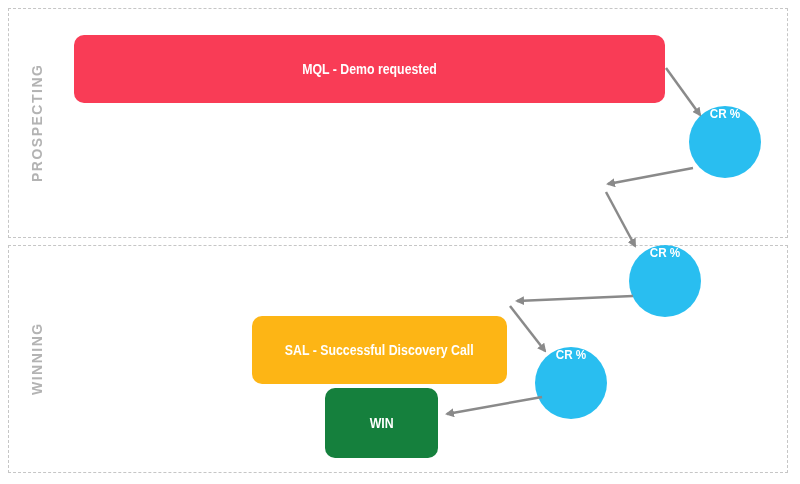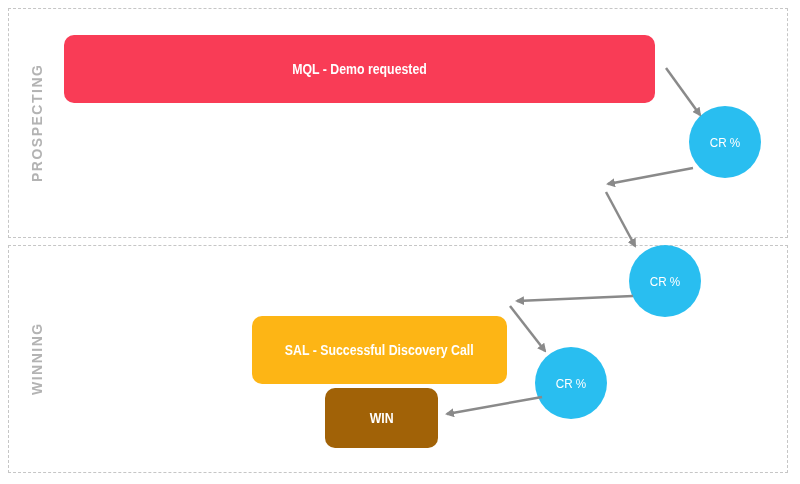--- a/index.html
+++ b/index.html
@@ -54,25 +54,24 @@
     display: inline-block;
     transform: scaleX(0.88);
     white-space: nowrap;
   }
   .cr-circle {
     position: absolute;
     width: 72px;
     height: 72px;
     border-radius: 50%;
     display: flex;
-    align-items: center;
     justify-content: center;
     color: #ffffff;
     font-size: 13px;
-    font-weight: normal;
+    font-weight: bold;
     z-index: 2;
   }
   .cr-circle .condensed {
     display: inline-block;
     transform: scaleX(0.9);
     white-space: nowrap;
   }
   svg.arrows {
     position: absolute;
     left: 0;
@@ -87,30 +86,30 @@
 <div class="canvas">
 
   <div class="section" style="left:8px; top:8px; width:780px; height:230px;">
     <div class="section-label">PROSPECTING</div>
   </div>
 
   <div class="section" style="left:8px; top:245px; width:780px; height:228px;">
     <div class="section-label">WINNING</div>
   </div>
 
-  <div class="stage" style="left: 64px; top: 35px; width: 591px; height: 68px; background-color: rgb(249, 60, 86);">
+  <div class="stage" style="left: 74px; top: 35px; width: 591px; height: 68px; background-color: rgb(249, 60, 86);">
     <span class="condensed">MQL - Demo requested</span>
   </div>
 
 
   <div class="stage" style="left: 252px; top: 268px; width: 255px; height: 68px; background-color: rgb(253, 181, 21); margin-top: 48px;">
     <span class="condensed">SAL - Successful Discovery Call</span>
   </div>
 
-  <div class="stage" style="left: 325px; top: 388px; width: 113px; height: 60px; background-color: #a16207;">
+  <div class="stage" style="left: 325px; top: 388px; width: 113px; height: 70px; background-color: #15803d;">
     <span class="condensed">WIN</span>
   </div>
 
   <div class="cr-circle" style="left: 689px; top: 106px; background-color: rgb(41, 190, 240);">
     <span class="condensed">CR %</span>
   </div>
 
   <div class="cr-circle" style="left: 629px; top: 245px; background-color: rgb(41, 190, 240);">
     <span class="condensed">CR %</span>
   </div>

